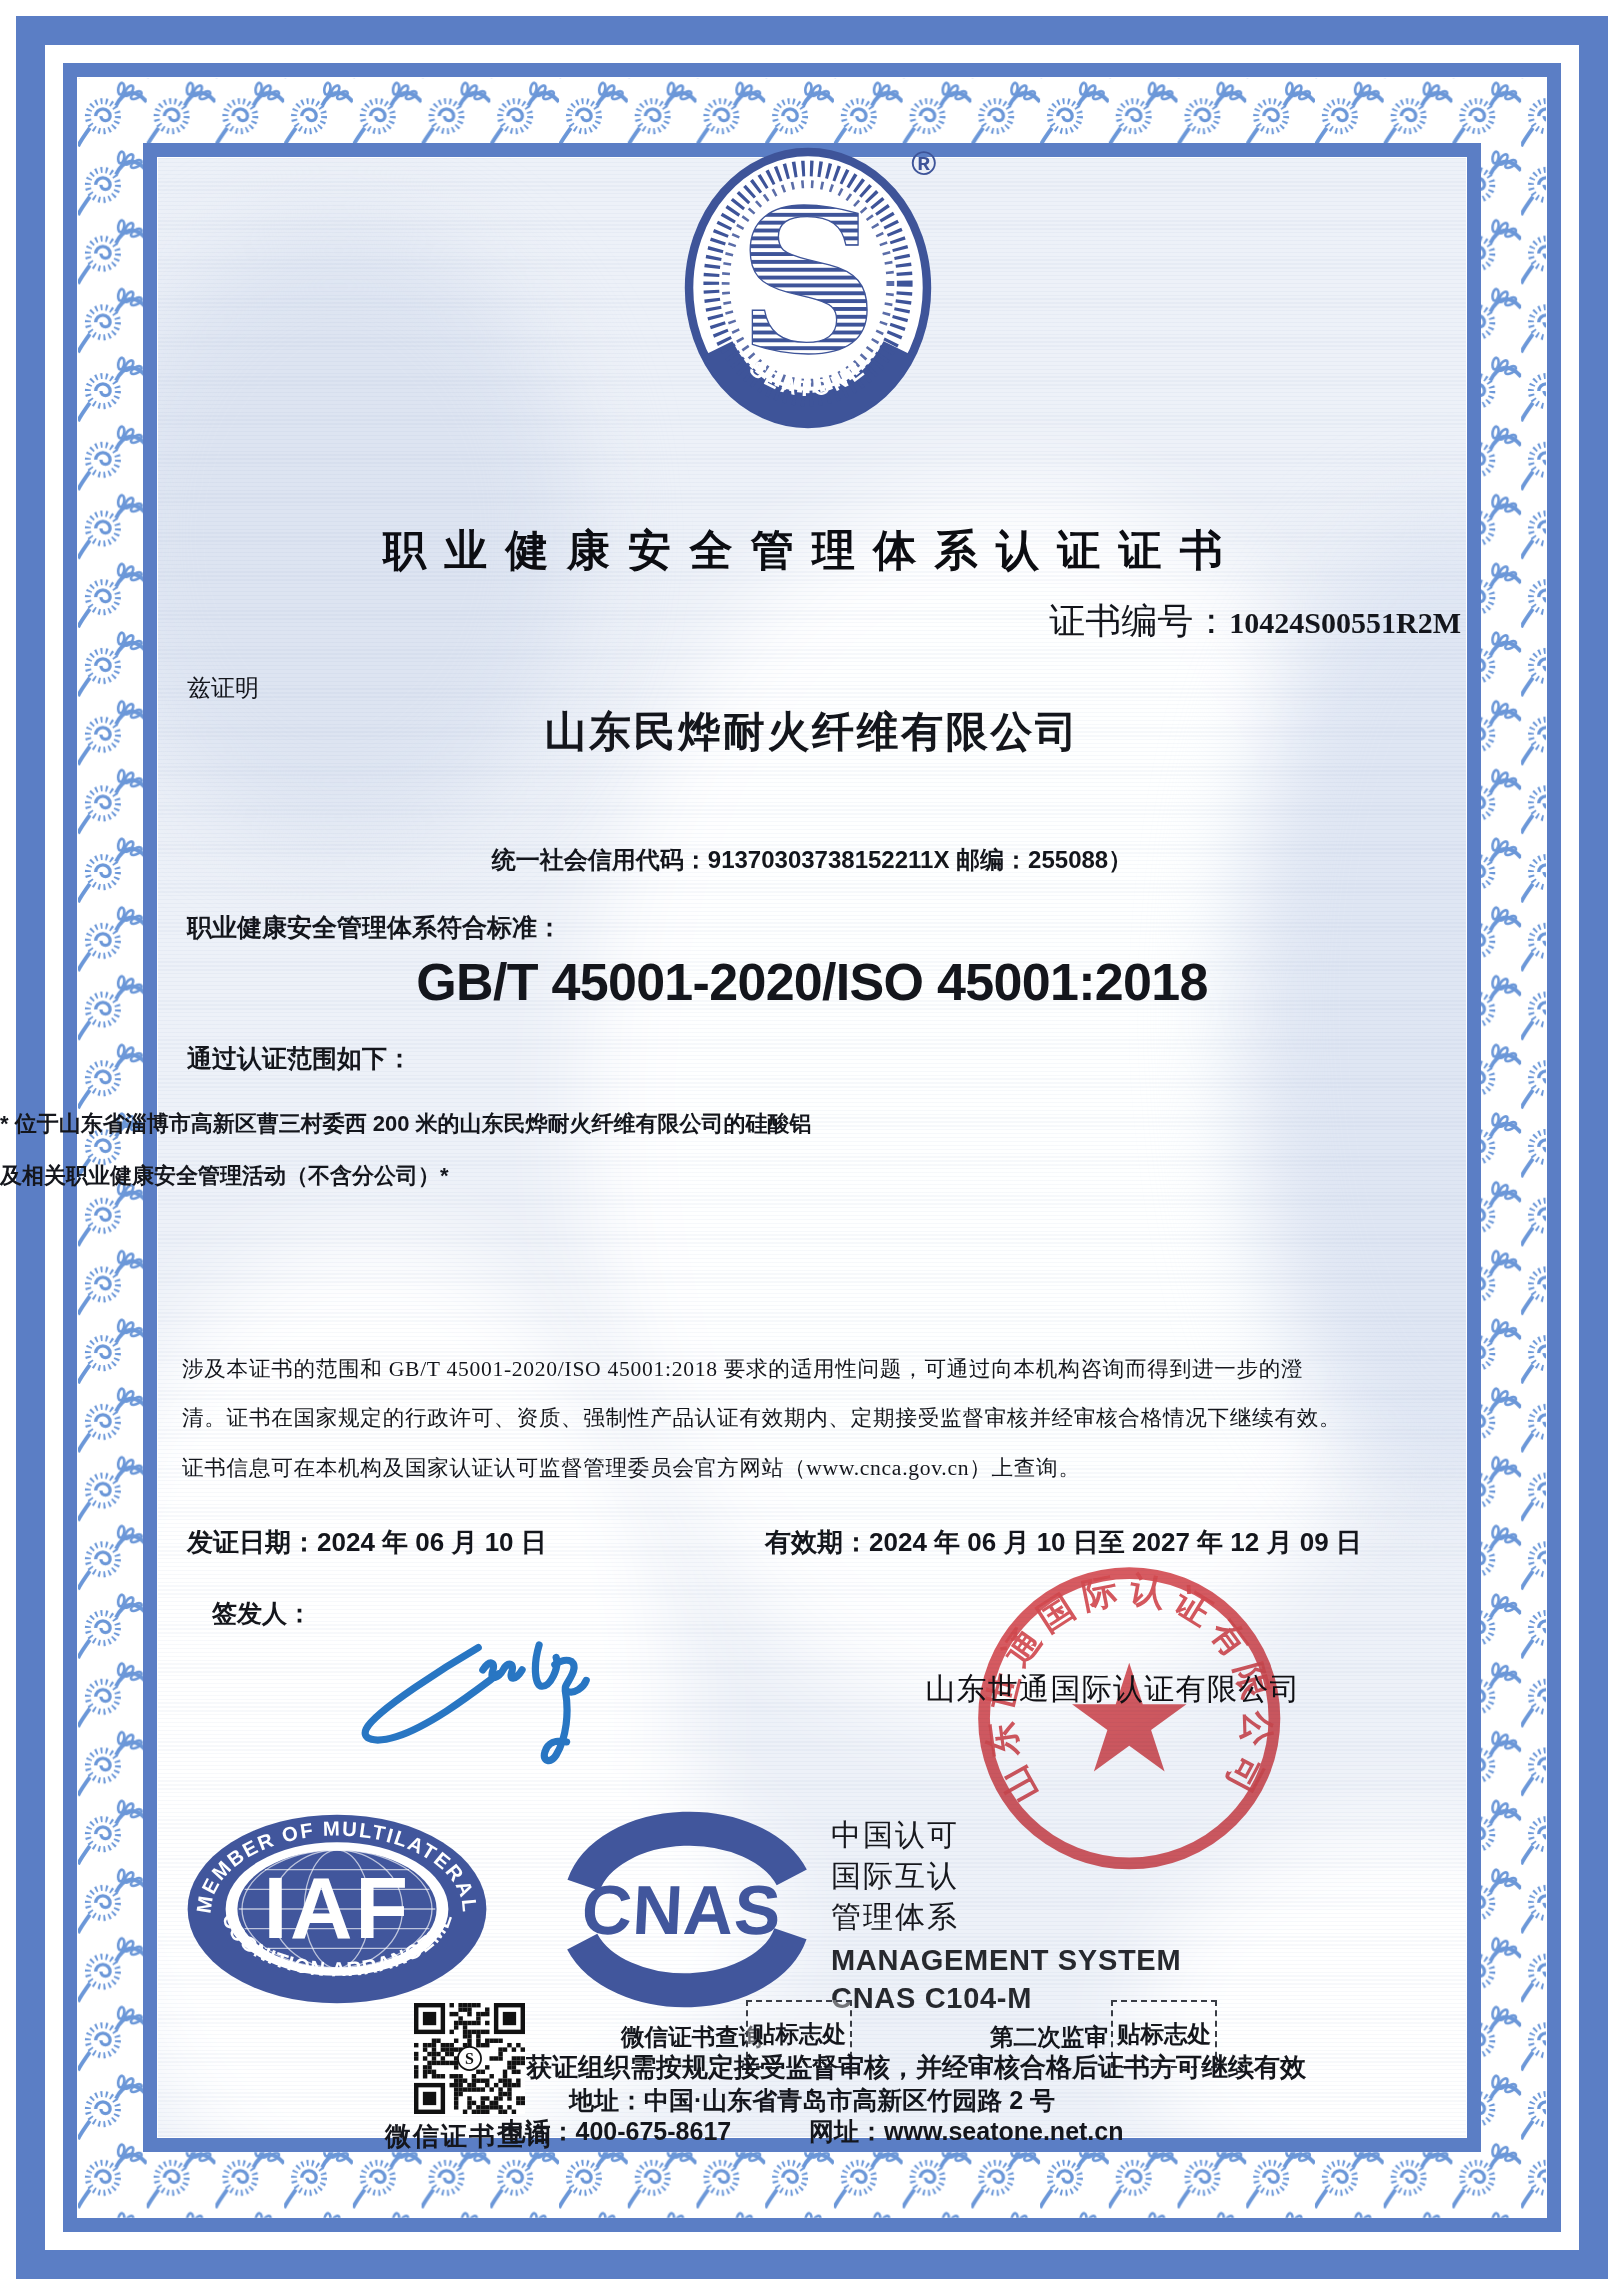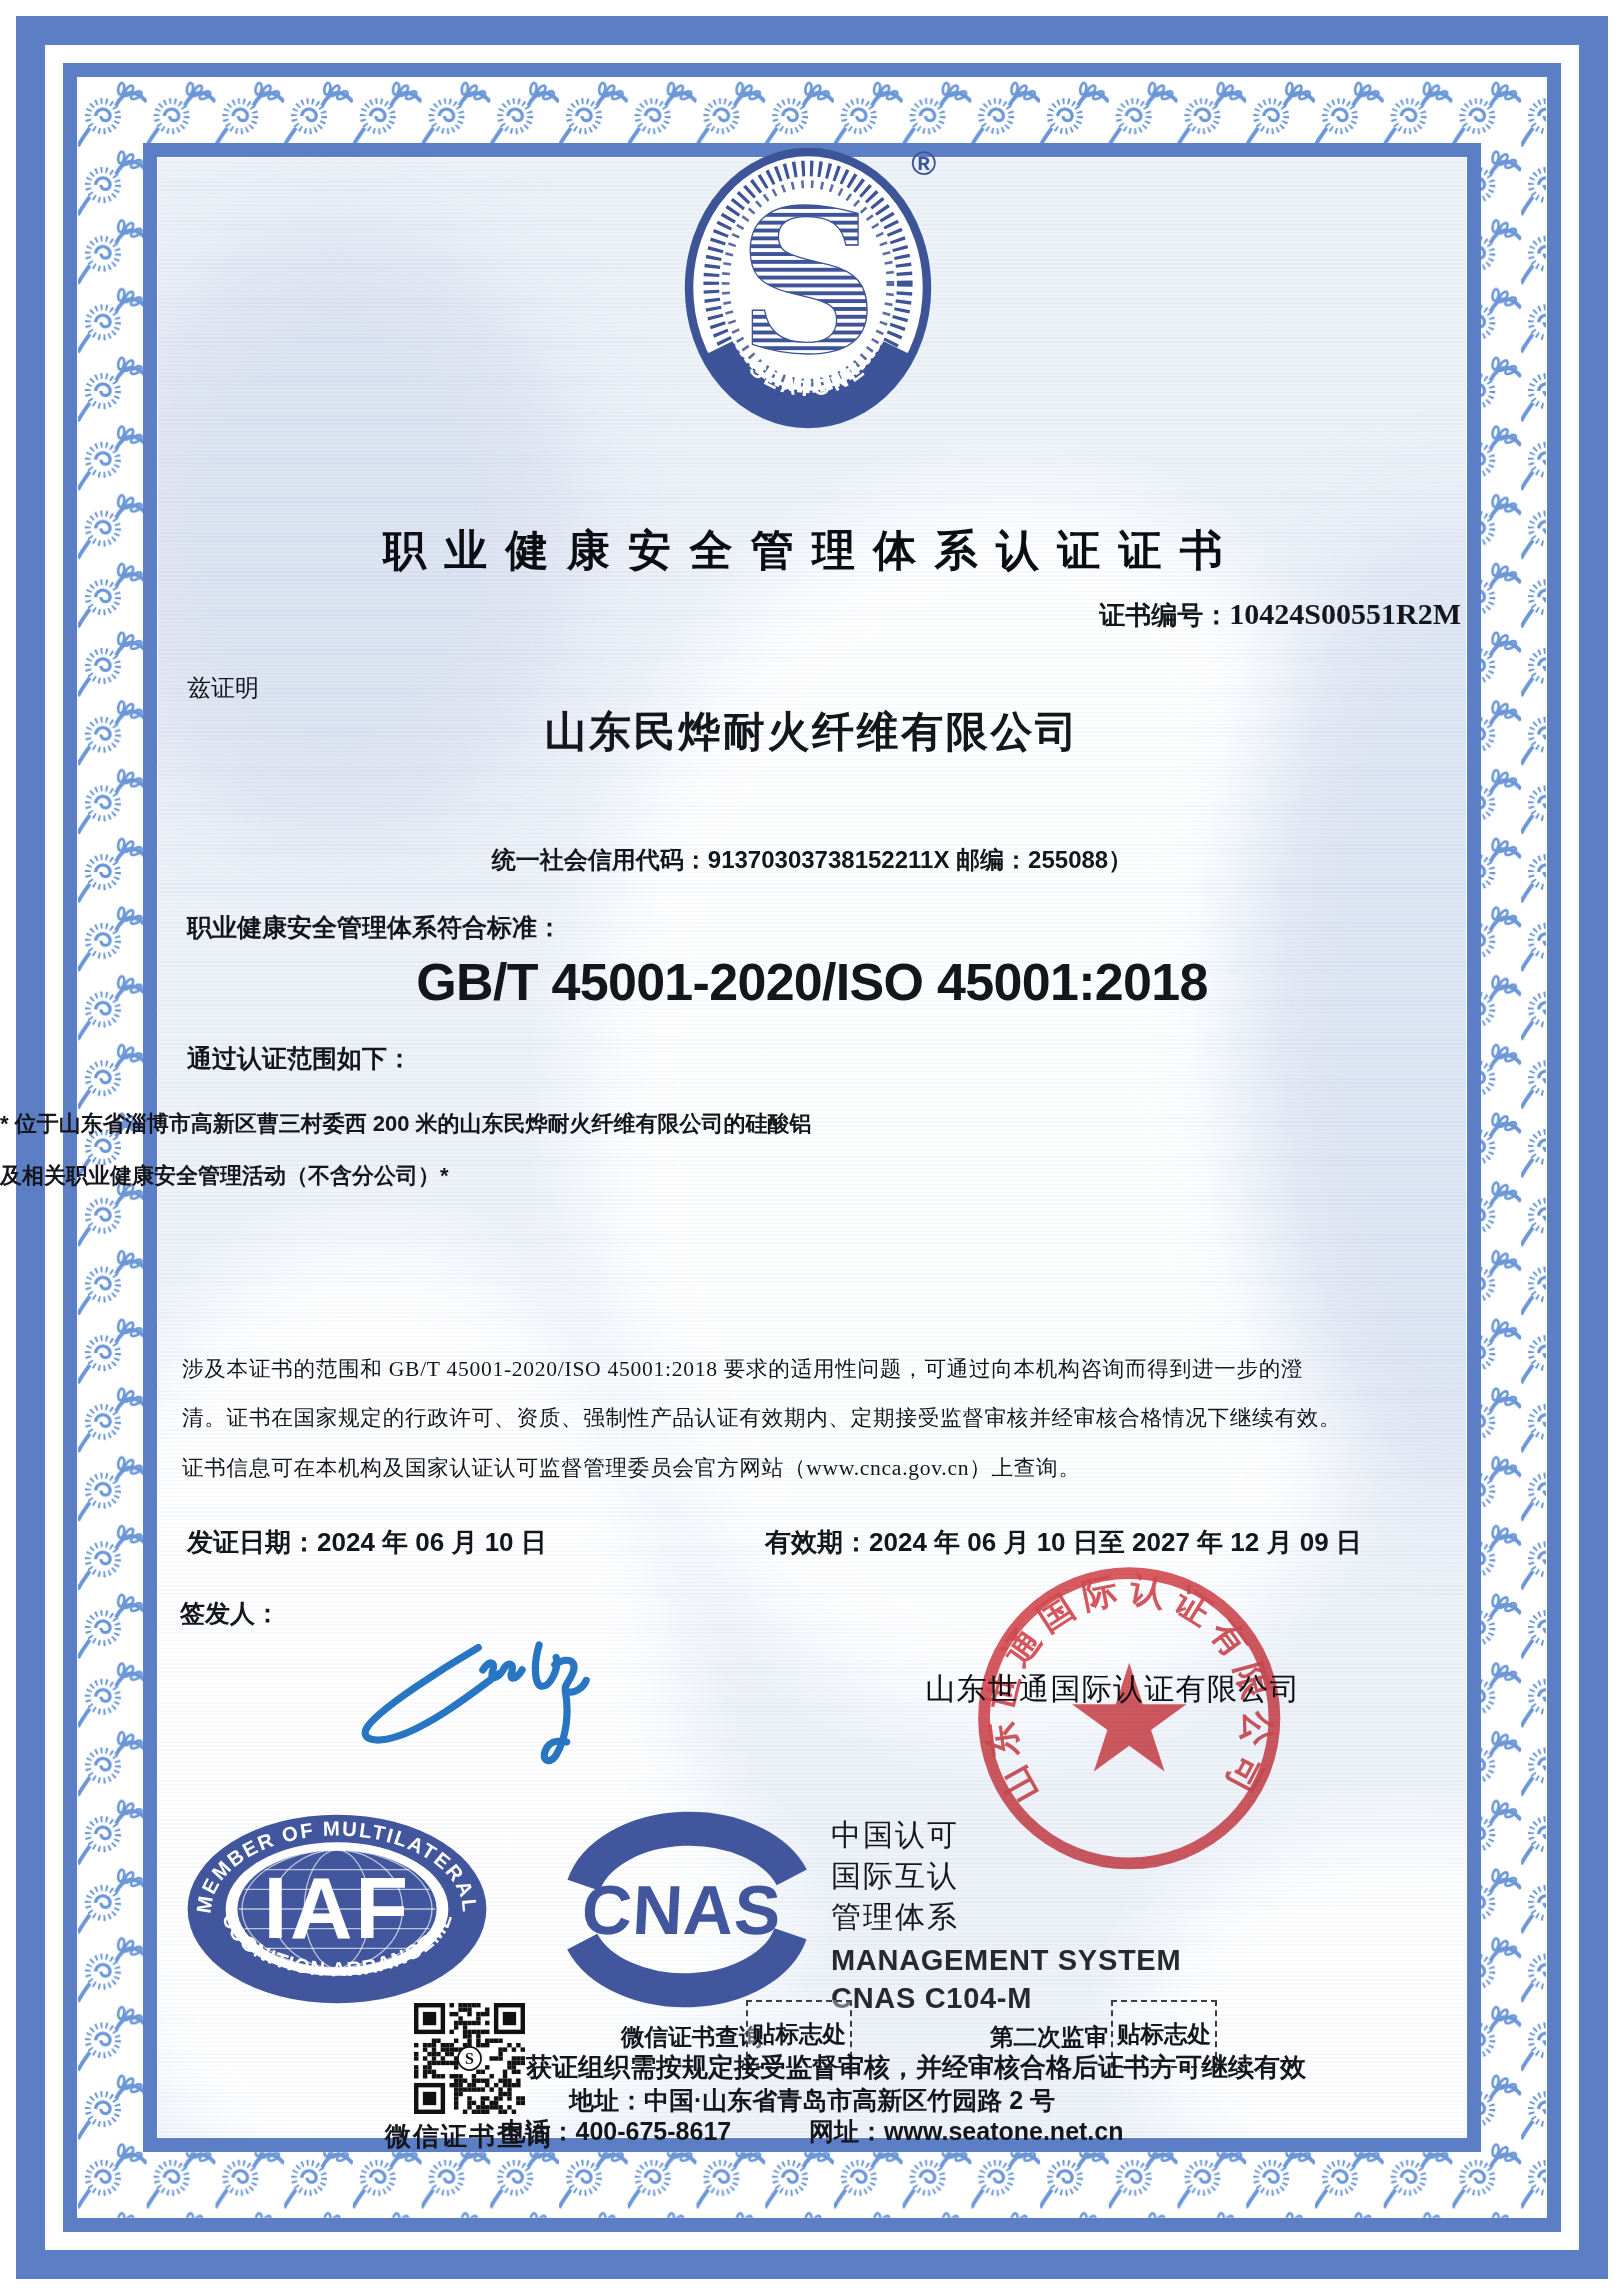--- a/index.html
+++ b/index.html
@@ -14,21 +14,21 @@
   .swirl-svg{position:absolute;left:78px;top:78px;pointer-events:none;}
   
   .content{position:absolute;inset:158px;background:#edf1f8;overflow:hidden;}
   .content::after{content:"";position:absolute;inset:0;
      background:repeating-linear-gradient(180deg,rgba(110,135,180,.055) 0 1.3px,transparent 1.3px 3.9px);}
   .wm{position:absolute;border-radius:50%;filter:blur(46px);}
   .layer{position:absolute;inset:0;}
   .ctext{white-space:nowrap;}
   .center{left:50%;transform:translateX(-50%);}
   .title{font-size:43px;font-weight:bold;letter-spacing:18.3px;color:#0c0d12;}
-  .certno-label{font-size:26px;font-weight:bold;}
+  .certno-label{font-size:36px;font-weight:normal;}
   .certno-num{font-size:30px;font-weight:bold;font-family:"Liberation Serif","DejaVu Serif",serif;}
   .small-label{font-size:24px;}
   .company{font-size:42px;font-weight:bold;letter-spacing:2.6px;}
   .addr{font-size:24px;font-weight:bold;}
   .std{font-size:52px;font-weight:bold;letter-spacing:-0.7px;}
   .scope{font-size:22px;font-weight:bold;line-height:52px;text-align:left;width:100%;}
   .legal{font-size:21.6px;font-family:"Liberation Serif","DejaVu Serif",serif;letter-spacing:0.7px;}
   .dateline{font-size:26px;font-weight:bold;}
   .issuer-black{font-size:30px;color:#101014;letter-spacing:1.3px;z-index:6;}
   .acc-cjk{font-size:30px;line-height:41px;letter-spacing:2px;color:#17181d;}
@@ -115,21 +115,21 @@
       <div>* 位于山东省淄博市高新区曹三村委西 200 米的山东民烨耐火纤维有限公司的硅酸铝</div>
       <div>及相关职业健康安全管理活动（不含分公司）*</div>
     </div>
 
     <div class="abs ctext legal" style="left:182px;top:1354px;">涉及本证书的范围和 GB/T 45001-2020/ISO 45001:2018 要求的适用性问题，可通过向本机构咨询而得到进一步的澄</div>
     <div class="abs ctext legal" style="left:182px;top:1403px;">清。证书在国家规定的行政许可、资质、强制性产品认证有效期内、定期接受监督审核并经审核合格情况下继续有效。</div>
     <div class="abs ctext legal" style="left:182px;top:1453px;">证书信息可在本机构及国家认证认可监督管理委员会官方网站（www.cnca.gov.cn）上查询。</div>
 
     <div class="abs ctext dateline" style="left:187px;top:1525px;">发证日期：2024 年 06 月 10 日</div>
     <div class="abs ctext dateline" style="left:765px;top:1525px;">有效期：2024 年 06 月 10 日至 2027 年 12 月 09 日</div>
-    <div class="abs ctext dateline" style="left:180px;top:1597px;font-size:25px;">签发人：</div>
+    <div class="abs ctext dateline" style="left:212px;top:1597px;font-size:25px;">签发人：</div>
 
     <svg class="abs sig-wrap" style="left:344px;top:1607px;" width="275" height="203" viewBox="0 0 420 310">
       <g fill="none" stroke="#1d6fc0" stroke-width="11" stroke-linecap="round" stroke-linejoin="round" opacity=".95">
         <path d="M205,62 C160,88 48,158 34,186 C26,203 48,208 80,198 C136,180 206,124 236,102"></path>
         <path d="M212,96 c10,-16 20,-13 15,2 c-5,15 9,11 16,-2 c7,-13 18,-11 13,4 c-4,13 7,11 16,-4"></path>
         <path d="M298,58 c-9,30 -7,62 4,63 c13,1 27,-28 22,-44"></path>
         <path d="M322,88 c16,-11 32,-8 29,7 c-3,17 -21,29 -9,34 c10,4 24,-6 28,-17"></path>
         <path d="M338,128 c6,32 2,72 -14,98 c-9,14 -22,9 -17,-5 c4,-13 16,-19 33,-15"></path>
       </g>
     </svg>

